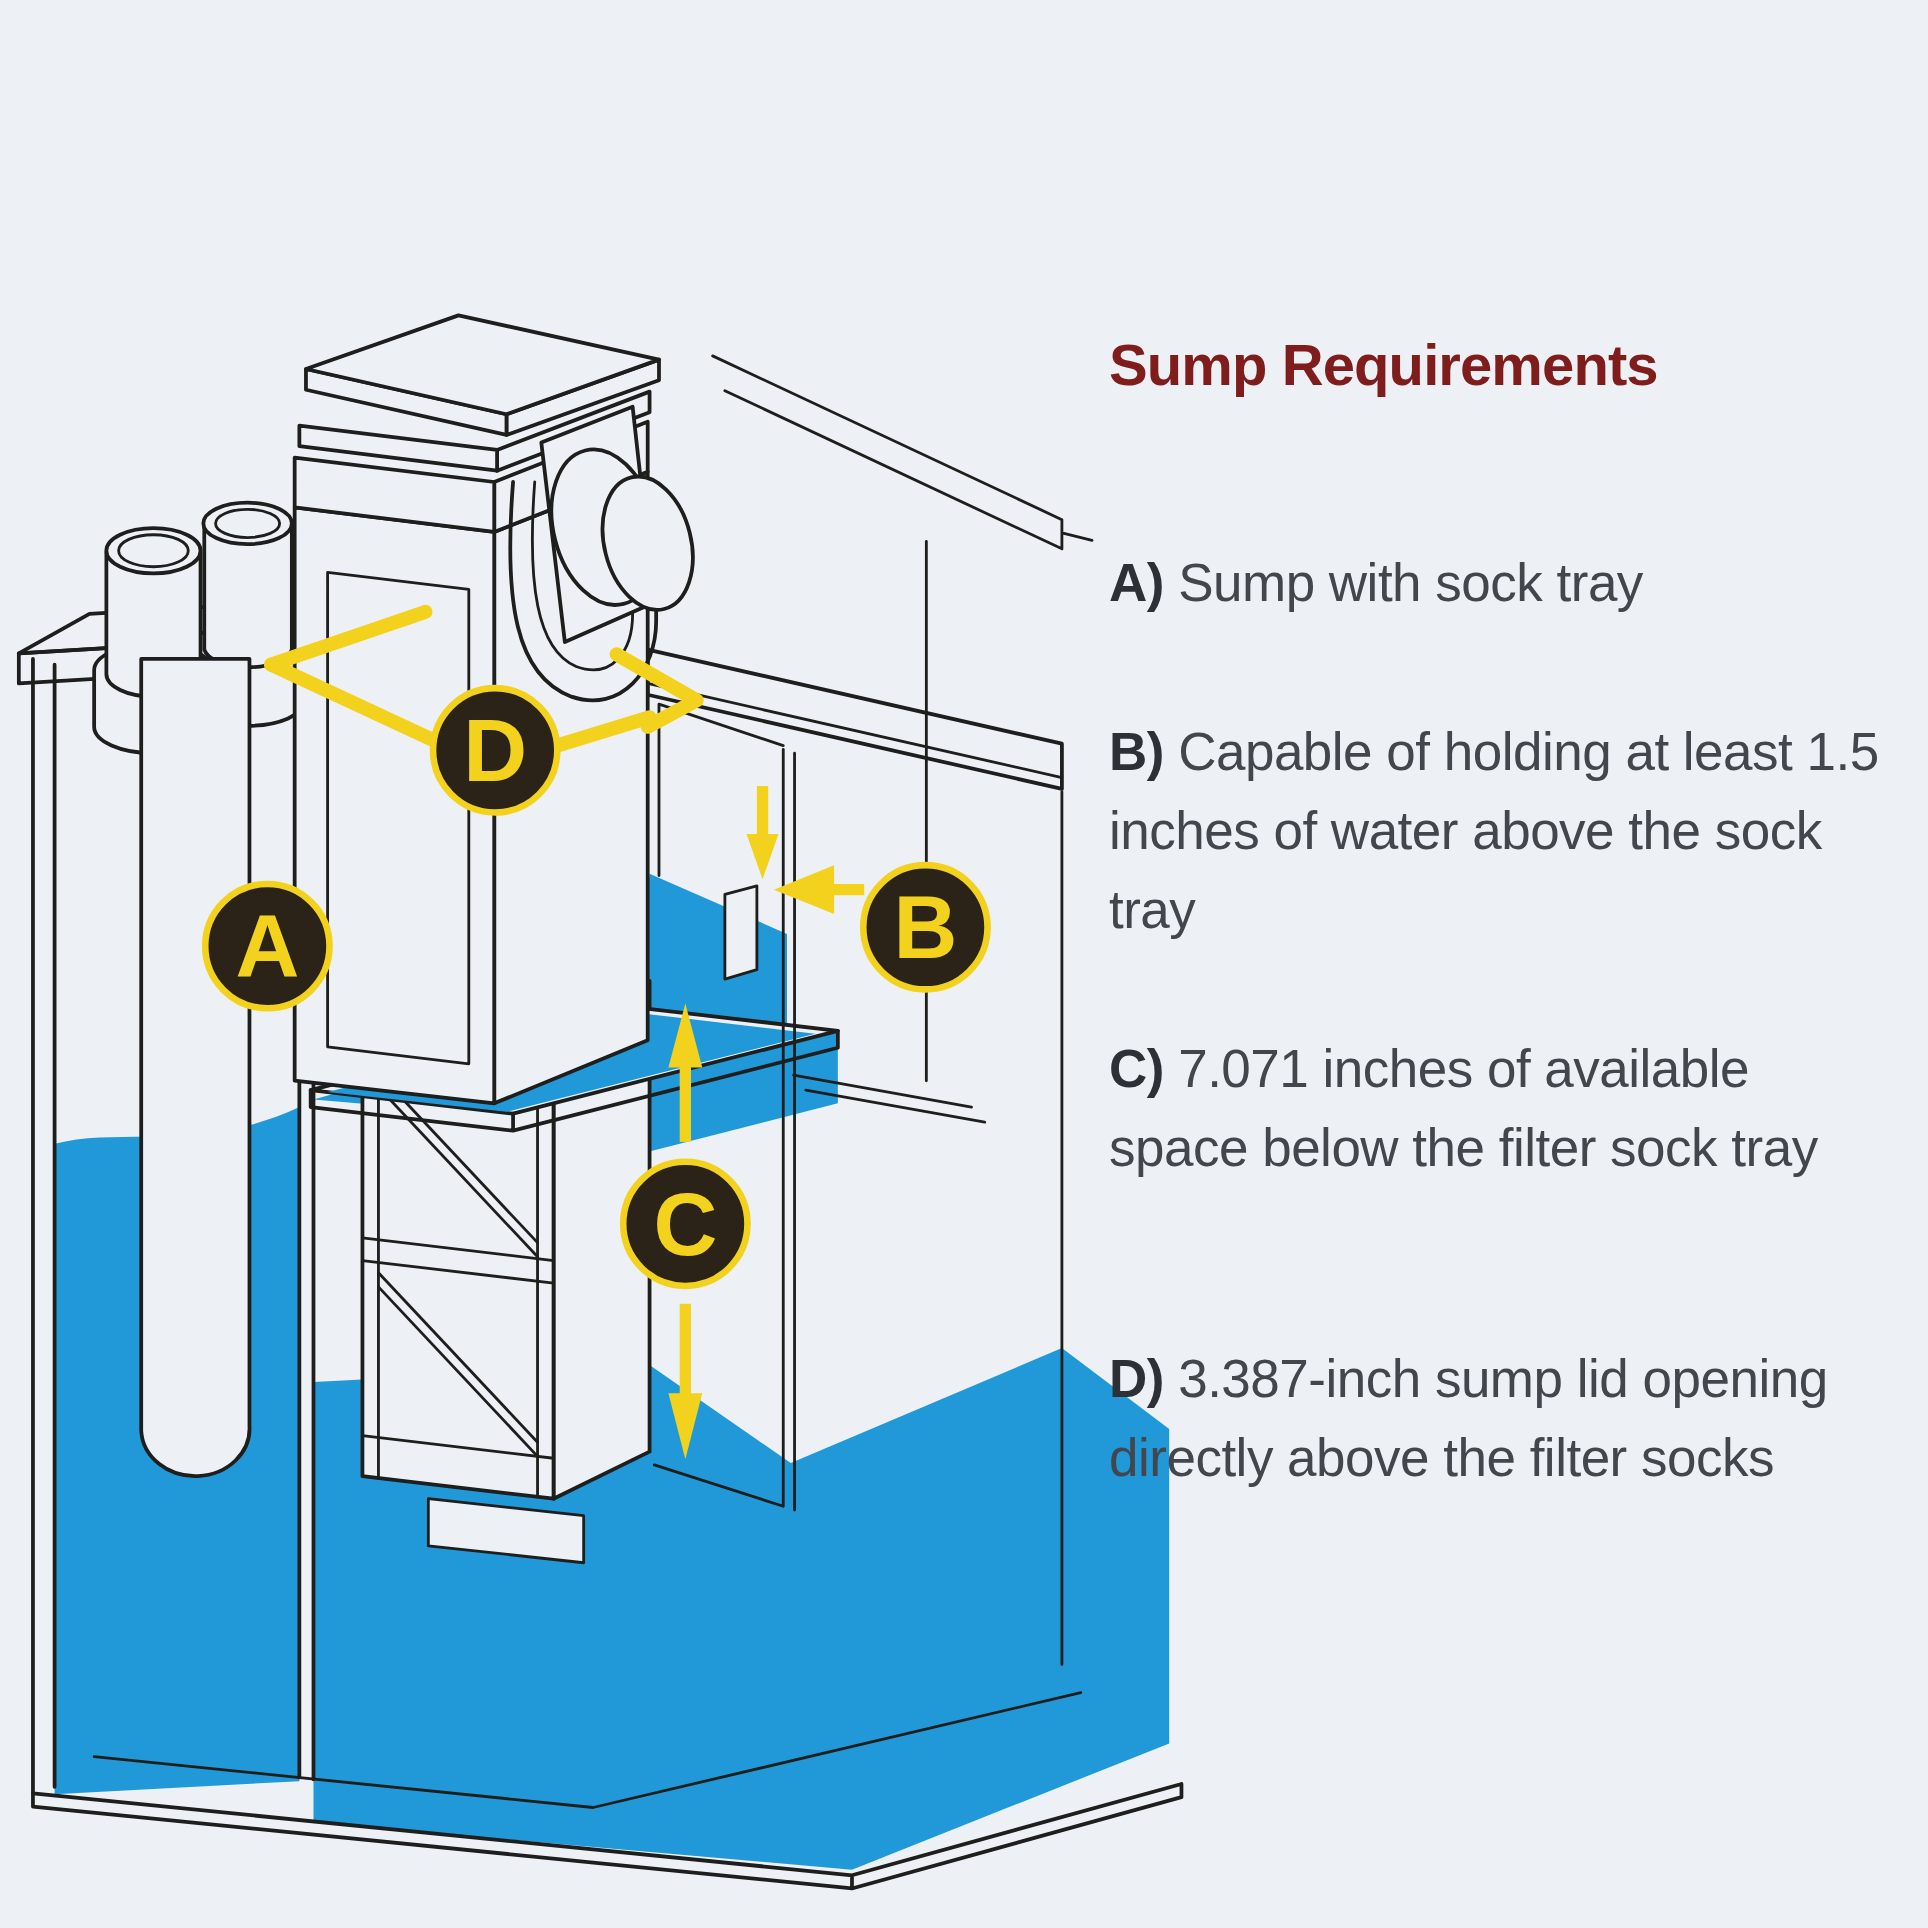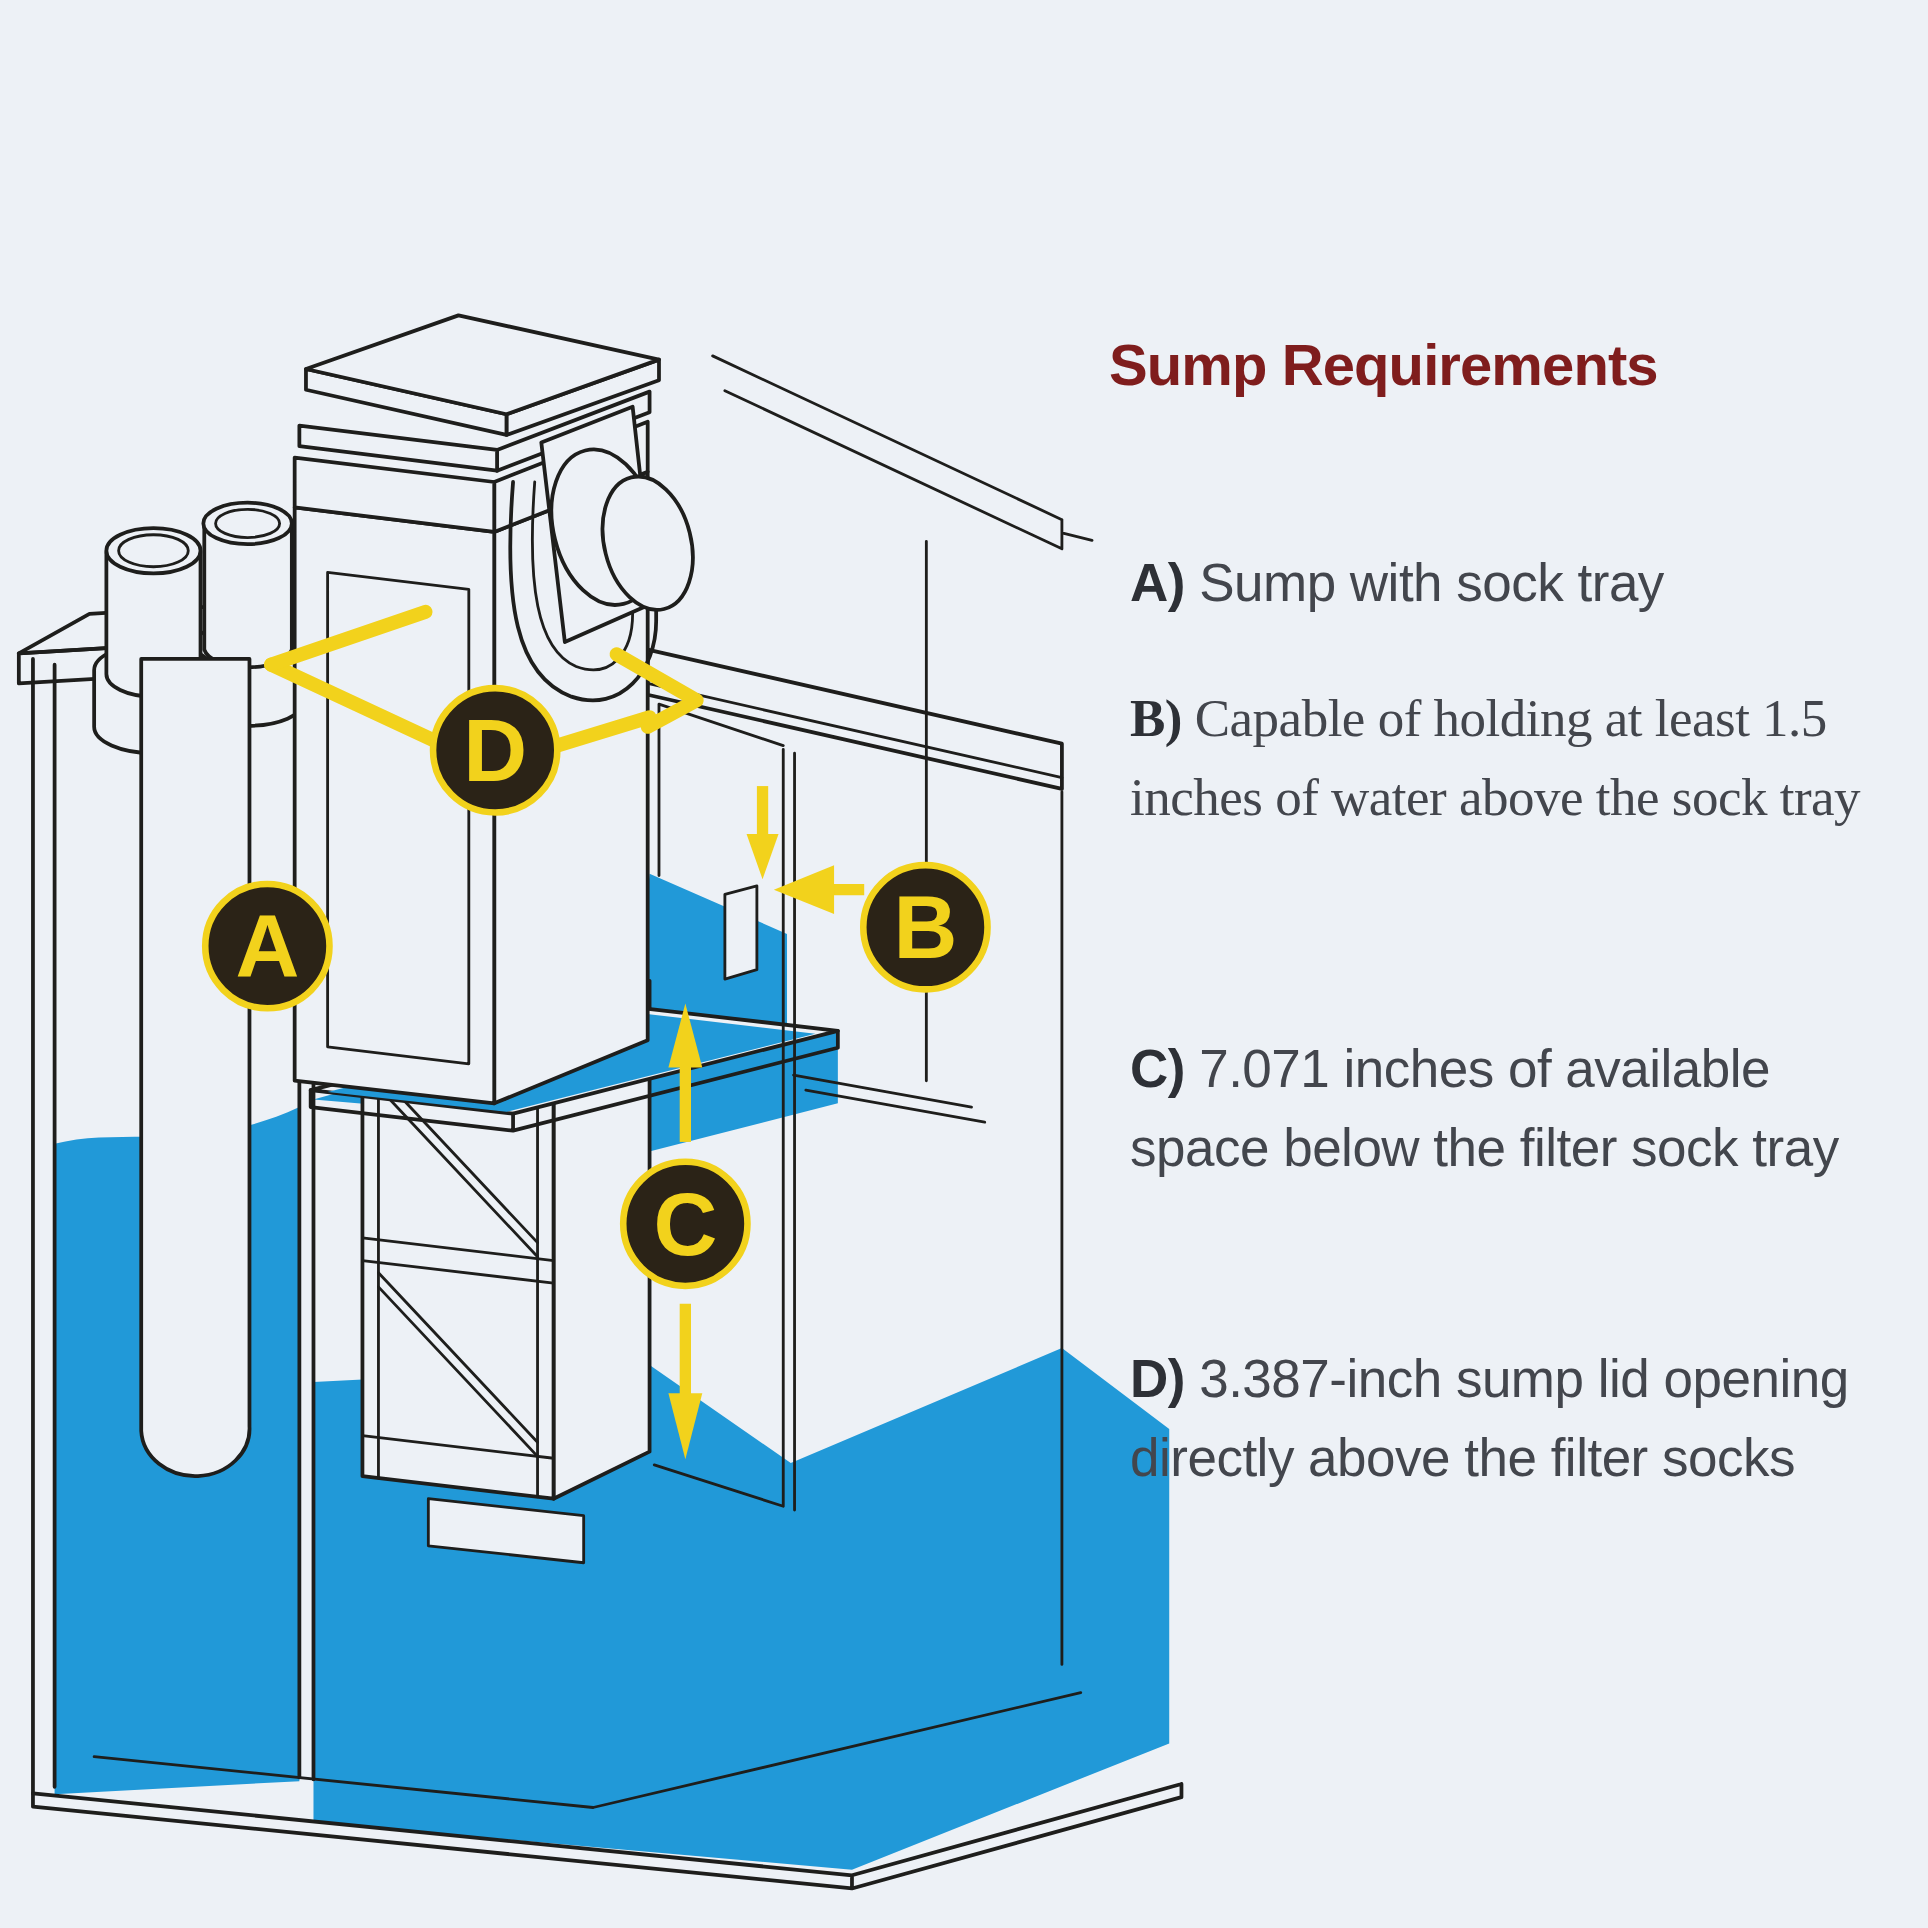--- a/index.html
+++ b/index.html
@@ -1,24 +1,24 @@
 <!DOCTYPE html>
 <html style="font-size:15px"><head>
 <meta charset="utf-8">
 <style>
   html,body{margin:0;padding:0;}
   body{font-family:"Liberation Sans",sans-serif;}
   #canvas{position:relative;width:1928px;height:1928px;background:#edf1f6;overflow:hidden;}
   #diagram{position:absolute;left:0;top:0;}
   .textpanel{position:absolute;left:1109px;top:0;width:800px;color:#3c4046;}
   .title{position:absolute;top:331px;left:0;font-size:58px;font-weight:bold;color:#7f1d1d;letter-spacing:-0.9px;white-space:nowrap;}
-  .item{position:absolute;left:0;width:780px;font-size:53px;line-height:79px;letter-spacing:-0.5px;color:#43464d;margin-left:21px;}
+  .item{position:absolute;left:0;width:780px;font-size:53px;line-height:79px;letter-spacing:-0.5px;color:#43464d;}
   .item b{color:#2d3036;}
   .item-a{top:490px;}
-  .item-b{top:626px;font-family:Liberation Serif, serif;}
+  .item-b{top:659px;}
   .item-c{top:976px;}
   .item-d{top:1286px;}
   svg .ln{fill:none;stroke:#1e1e1c;stroke-width:4;stroke-linecap:round;stroke-linejoin:round;}
   svg .ln3{fill:none;stroke:#1e1e1c;stroke-width:3;stroke-linecap:round;stroke-linejoin:round;}
   svg .wh{fill:#edf1f6;stroke:#1e1e1c;stroke-width:4;stroke-linejoin:round;}
   svg .wh3{fill:#edf1f6;stroke:#1e1e1c;stroke-width:3;stroke-linejoin:round;}
   svg .water{stroke:none;}
   svg .yl{fill:none;stroke-width:15;stroke-linecap:round;stroke-linejoin:round;}
   svg .arrow-shaft{stroke-width:12;stroke-linecap:butt;fill:none;}
   svg .badge-letter{font-family:"Liberation Sans",sans-serif;font-weight:bold;font-size:94px;text-anchor:middle;}

